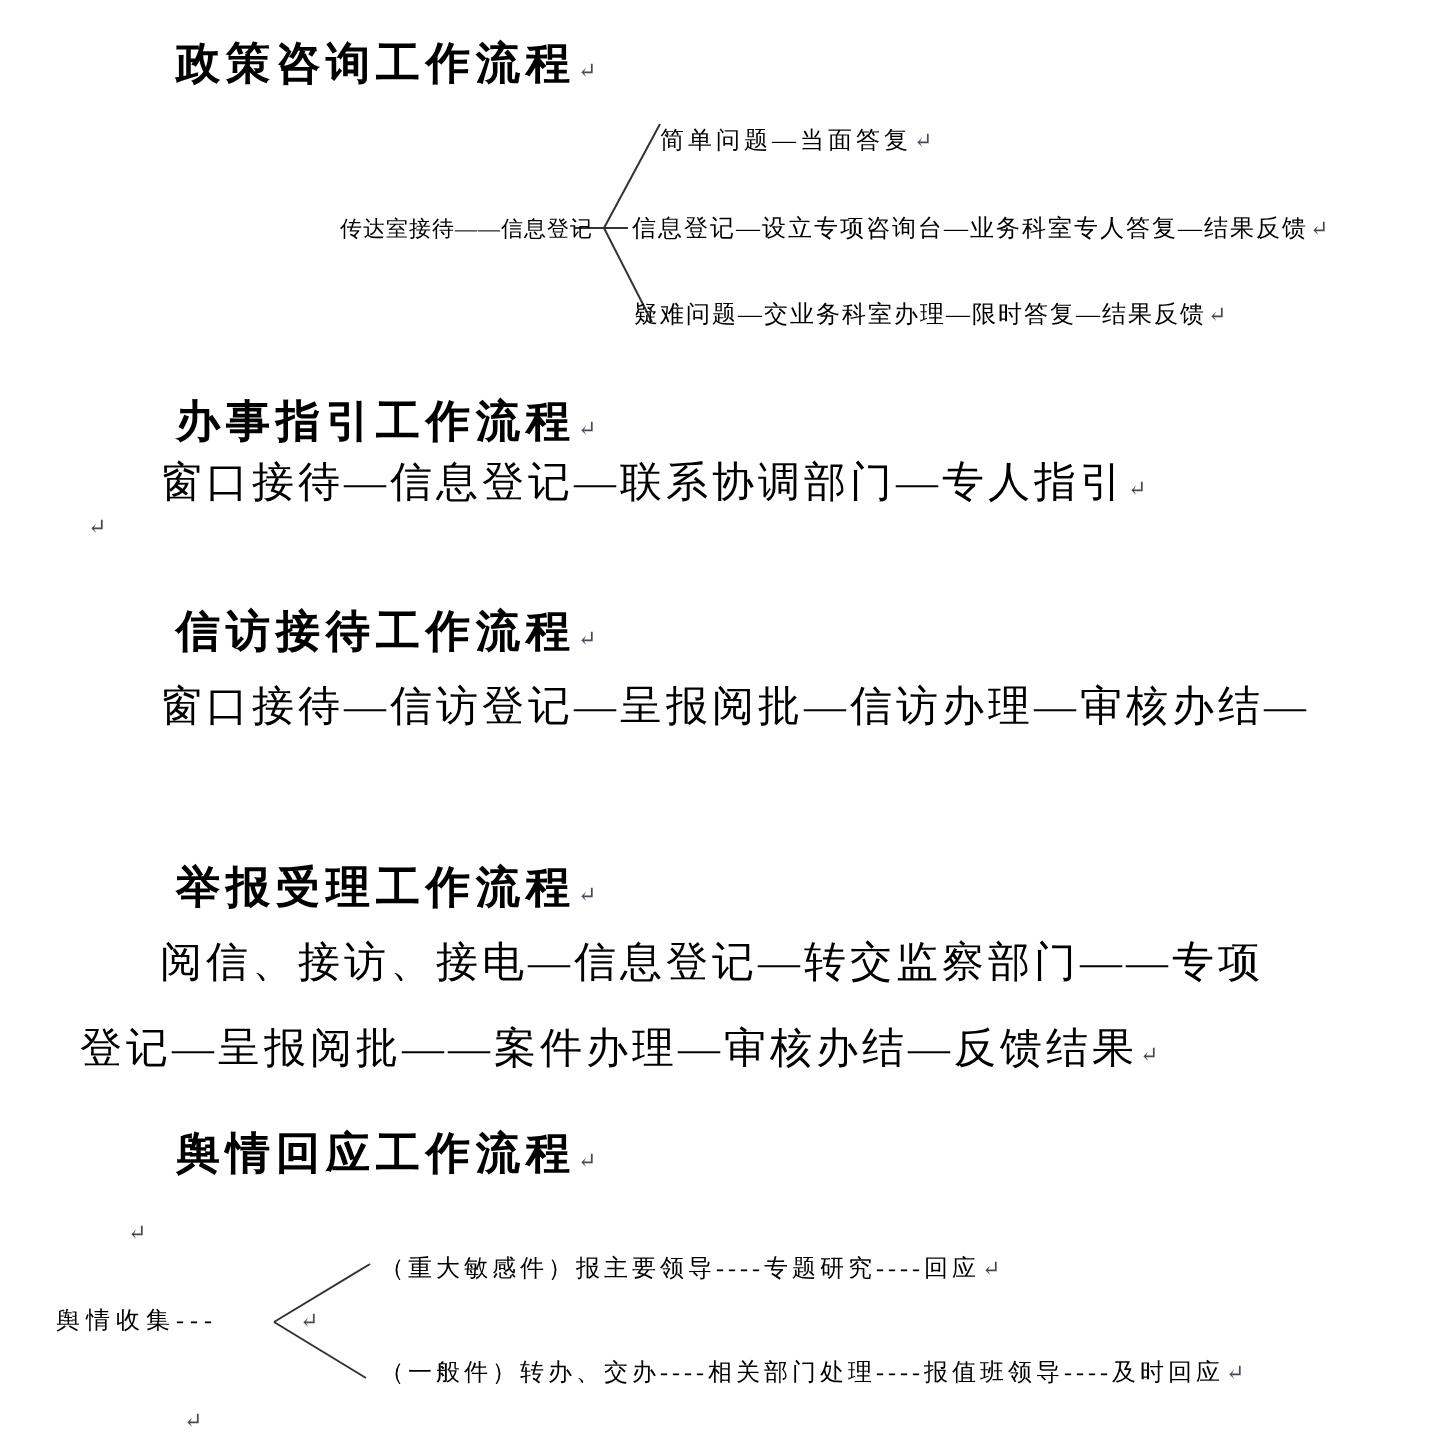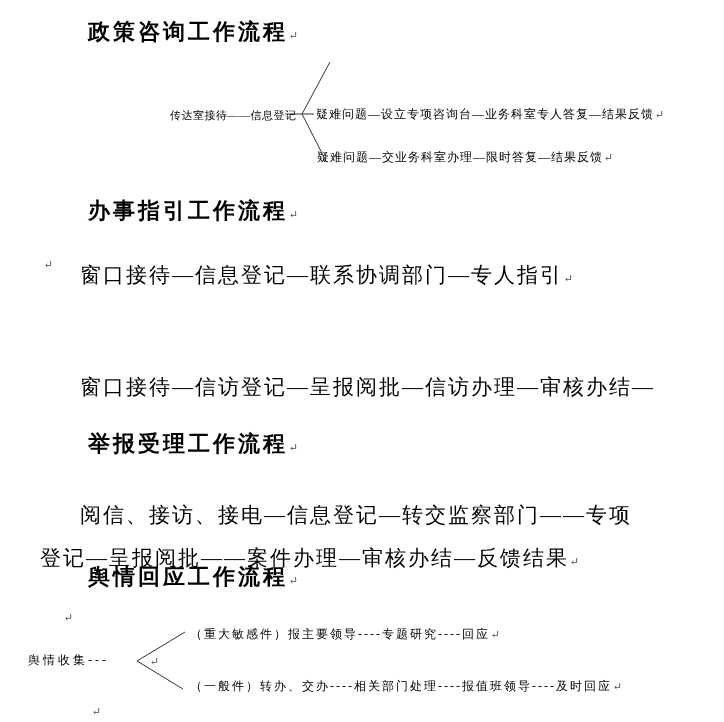--- a/index.html
+++ b/index.html
@@ -7,21 +7,21 @@
     position:relative; width:724px; height:722px; background:#ffffff;
     font-family:"Liberation Serif","DejaVu Serif",serif; color:#000;
     overflow:hidden;
   }
   .title {
     position:absolute; font-size:22px; font-weight:bold; letter-spacing:3px;
     white-space:nowrap; line-height:40px;
   }
   .bodyline {
     position:absolute; font-size:21px; letter-spacing:2px;
-    white-space:nowrap; line-height:40px;margin-top:28px;
+    white-space:nowrap; line-height:28px;
   }
   .dtext {
     position:absolute; font-size:12px; letter-spacing:2px;
     white-space:nowrap; line-height:16px;
   }
   .droot { font-size:11px; letter-spacing:0.5px; }
   .pc {
     font-size:11px; font-weight:normal; color:#4a4a55; letter-spacing:0;
     margin-left:1px;
   }
@@ -45,36 +45,42 @@
     <line x1="302" y1="114" x2="330" y2="62" stroke="#333" stroke-width="1"></line>
     <line x1="302" y1="114" x2="326" y2="161" stroke="#333" stroke-width="1"></line>
 
     <line x1="137" y1="661" x2="185" y2="632" stroke="#333" stroke-width="1"></line>
     <line x1="137" y1="661" x2="183" y2="689" stroke="#333" stroke-width="1"></line>
   </svg>
 
   <div class="dtext droot" style="left:170px; top:107px;">
     <span>传达室接待——信息登记</span>
   </div>
+  <div class="dtext" style="left:330px; top:62px;">
+    <span>简单问题—当面答复</span><span class="pc">↵</span>
+  </div>
   <div class="dtext" style="left:316px; top:106px; letter-spacing:1px;">
-    <span>疑难问题—设立专项咨询台—业务科室专人答复—结果反馈</span><span class="pc">↵</span>
+    <span>信息登记—设立专项咨询台—业务科室专人答复—结果反馈</span><span class="pc">↵</span>
   </div>
   <div class="dtext" style="left:317px; top:149px; letter-spacing:1px;">
     <span>疑难问题—交业务科室办理—限时答复—结果反馈</span><span class="pc">↵</span>
   </div>
 
   <div class="title" style="left:88px; top:191px;">
     <span>办事指引工作流程</span><span class="pc">↵</span>
   </div>
   <div class="bodyline" style="left:80px; top:227px;">
     <span>窗口接待—信息登记—联系协调部门—专人指引</span><span class="pc">↵</span>
   </div>
 
   <span class="pc-abs" style="left:44px; top:258px;">↵</span>
 
+  <div class="title" style="left:88px; top:296px;">
+    <span>信访接待工作流程</span><span class="pc">↵</span>
+  </div>
   <div class="bodyline" style="left:80px; top:339px;">
     <span>窗口接待—信访登记—呈报阅批—信访办理—审核办结—</span>
   </div>
 
   <div class="title" style="left:88px; top:424px;">
     <span>举报受理工作流程</span><span class="pc">↵</span>
   </div>
   <div class="bodyline" style="left:80px; top:467px;">
     <span>阅信、接访、接电—信息登记—转交监察部门——专项</span>
   </div>

